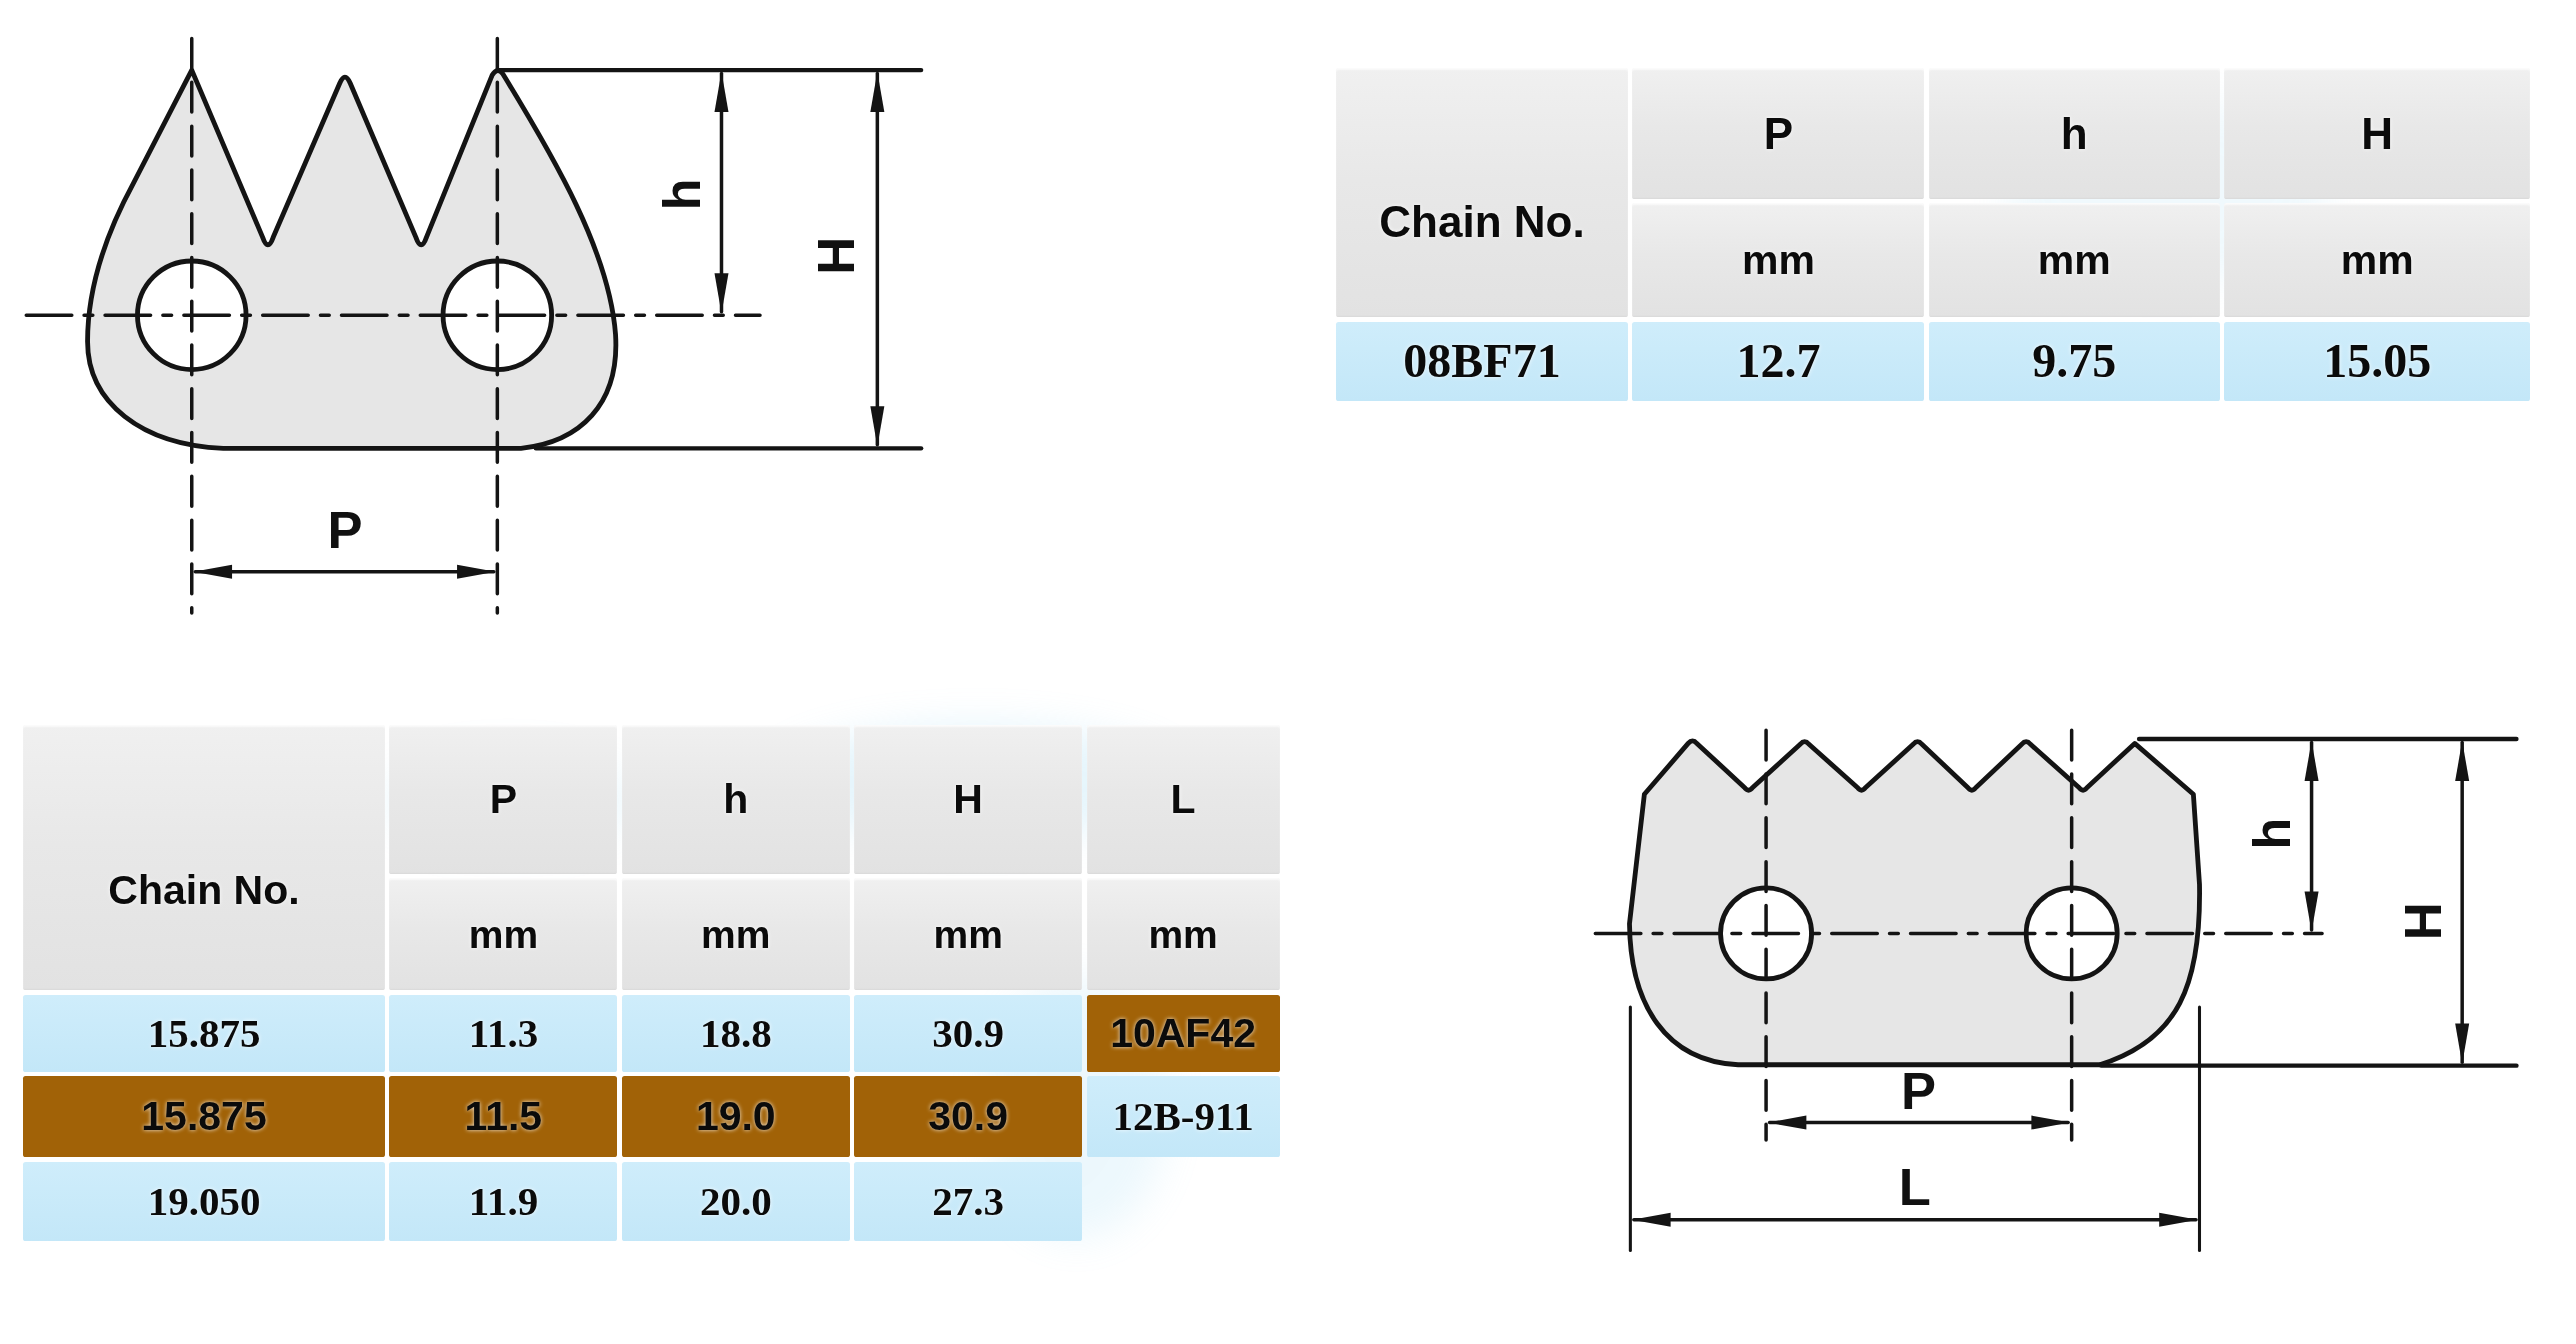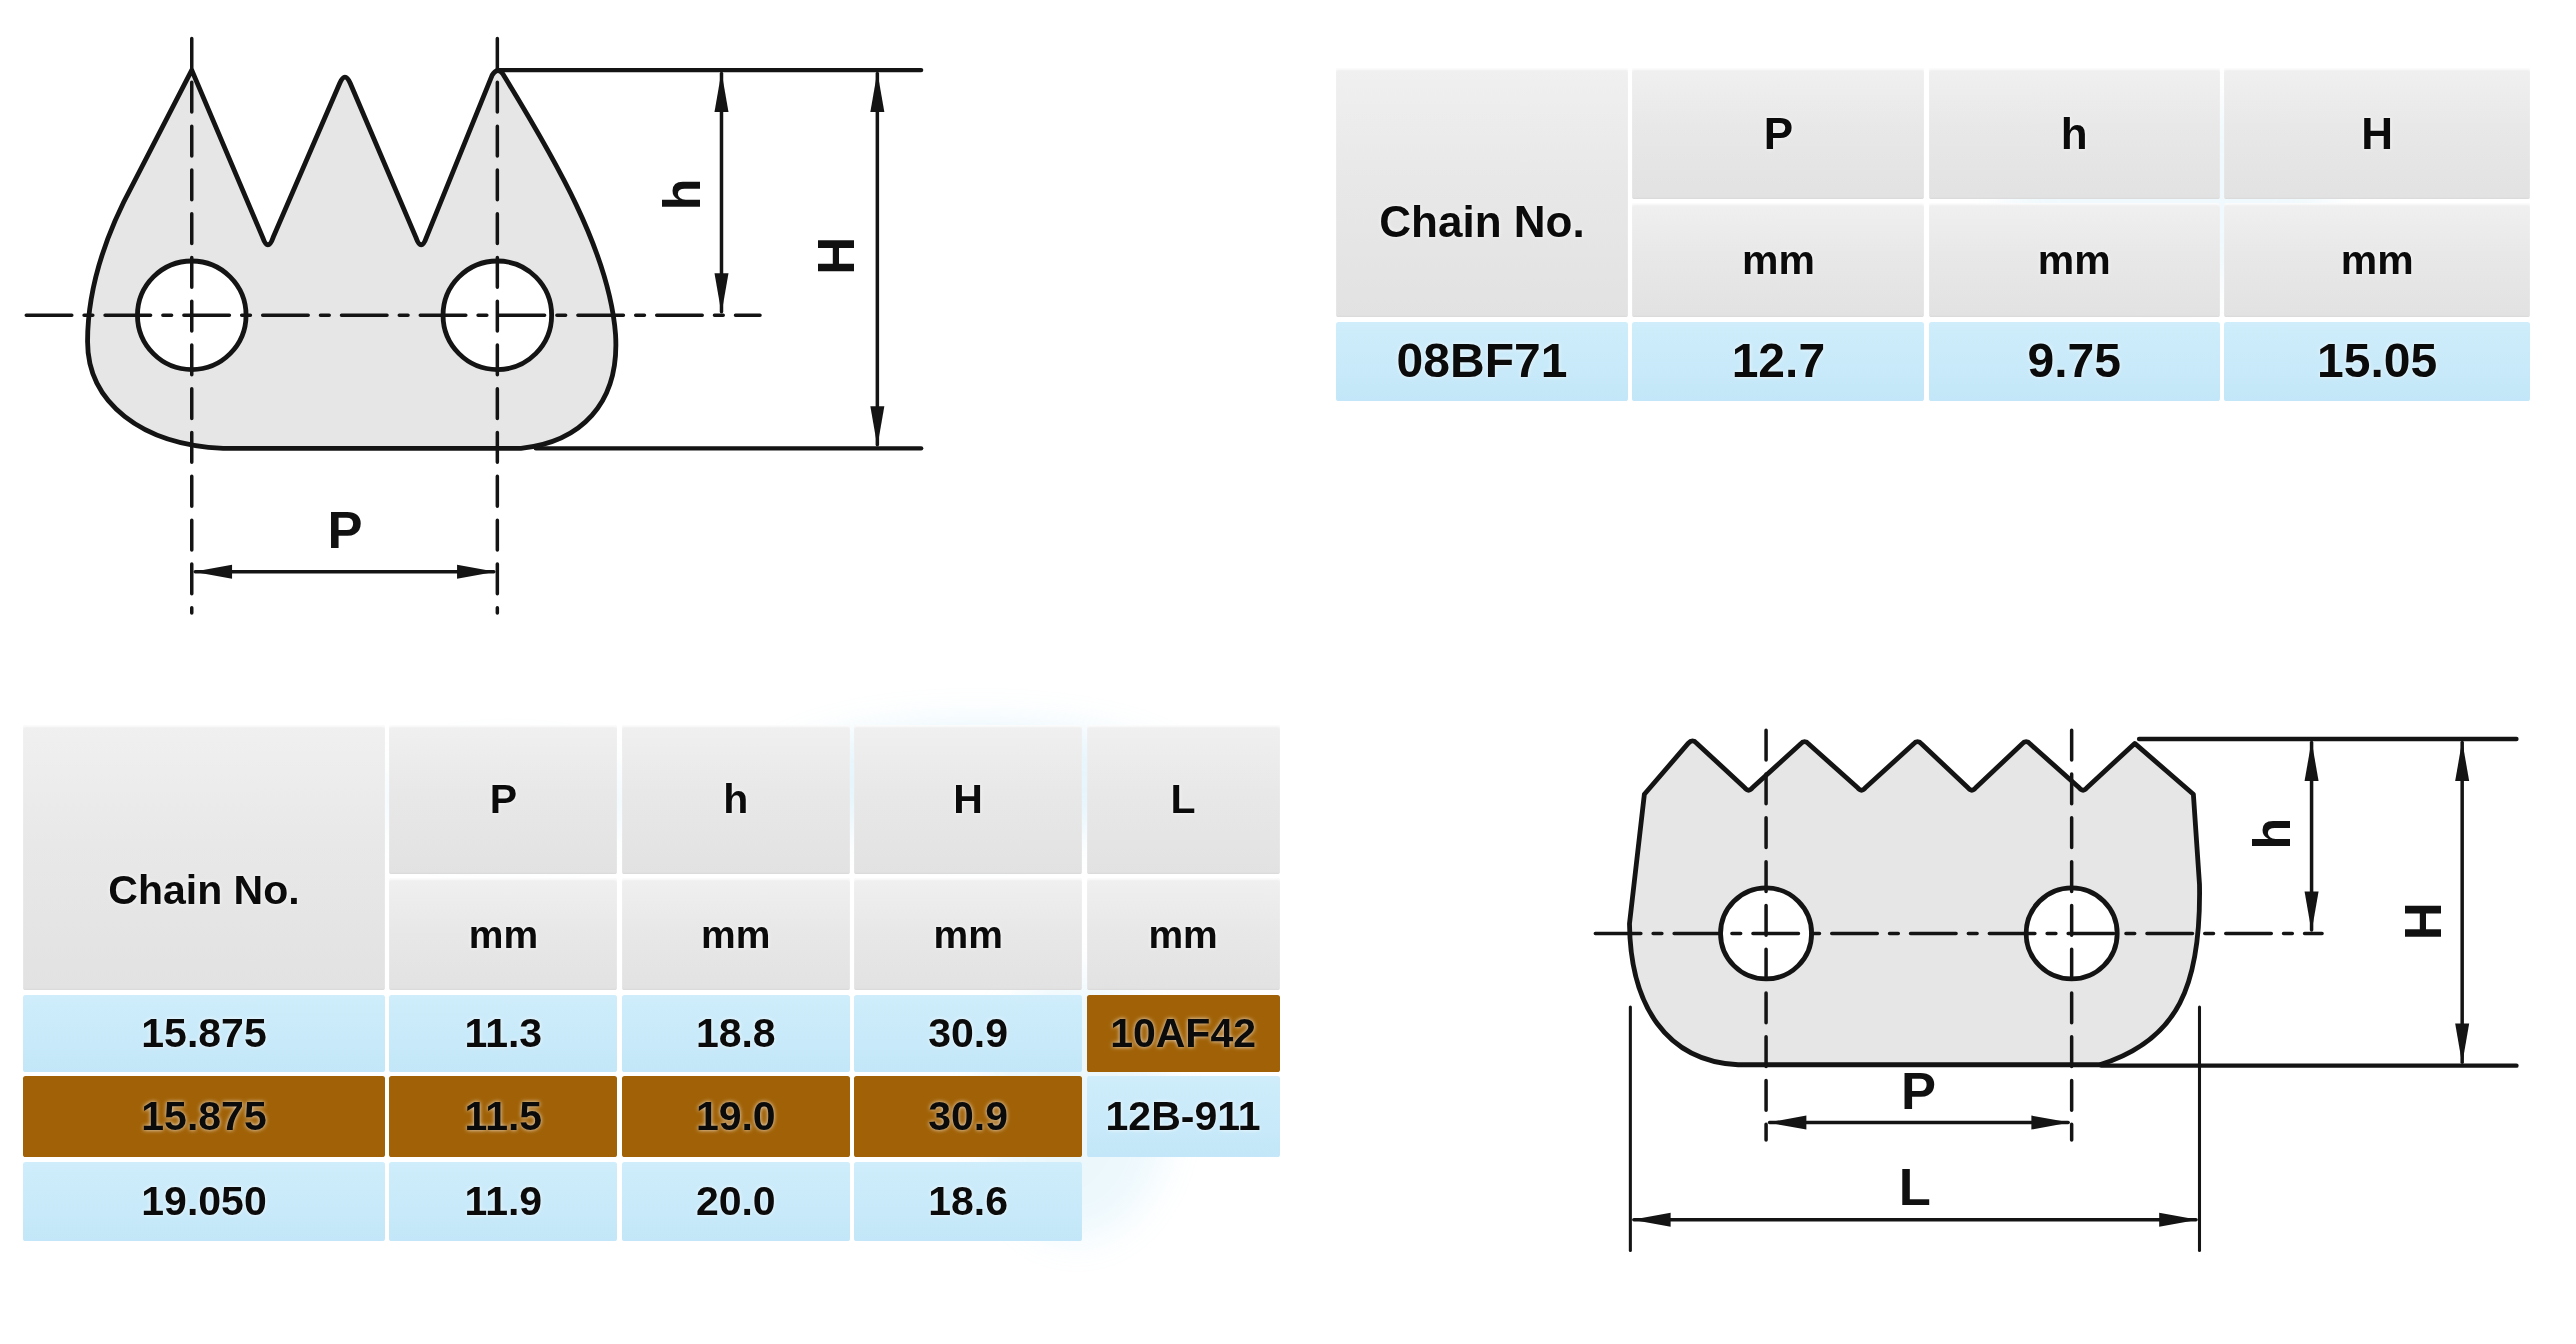--- a/index.html
+++ b/index.html
@@ -14,20 +14,21 @@
     display:flex;align-items:center;justify-content:center;
     border-radius:2.6px;font-weight:600;line-height:1;
     text-shadow:0 0 4.4px rgba(255,255,255,.85);
   }
   .cell.head{
     background:linear-gradient(180deg,#f0f0f0 0%,#e8e8e8 45%,#e2e2e2 100%);
     box-shadow:inset 0 1.8px 1.8px rgba(255,255,255,.8), inset 0 -0.9px 1.8px rgba(0,0,0,.04);
   }
   .cell.blue{
     background:linear-gradient(180deg,#cfedfb 0%,#c3e7f8 100%);
+    font-family:Liberation Serif, serif;
   }
   .cell.white{ background:#a16207; }
   .cell.chain-head{ grid-row:1 / 3; }
 
   
   #table-tr{left:1336px;top:68px;
     grid-template-columns:292px 292px 291px 306px;
     grid-template-rows:131px 114px 79px;}
   #table-tr .lbl{font-size:44px;}
   #table-tr .unit{font-size:41px;}
@@ -190,15 +191,15 @@
   <div class="cell white val">10AF42</div>
   <div class="cell white val">15.875</div>
   <div class="cell white val">11.5</div>
   <div class="cell white val">19.0</div>
   <div class="cell white val">30.9</div>
 
   <div class="cell blue val">12B-911</div>
   <div class="cell blue val">19.050</div>
   <div class="cell blue val">11.9</div>
   <div class="cell blue val">20.0</div>
-  <div class="cell blue val">18.6</div>
+  <div class="cell blue val">27.3</div>
 </div>
 
 
 </body></html>

